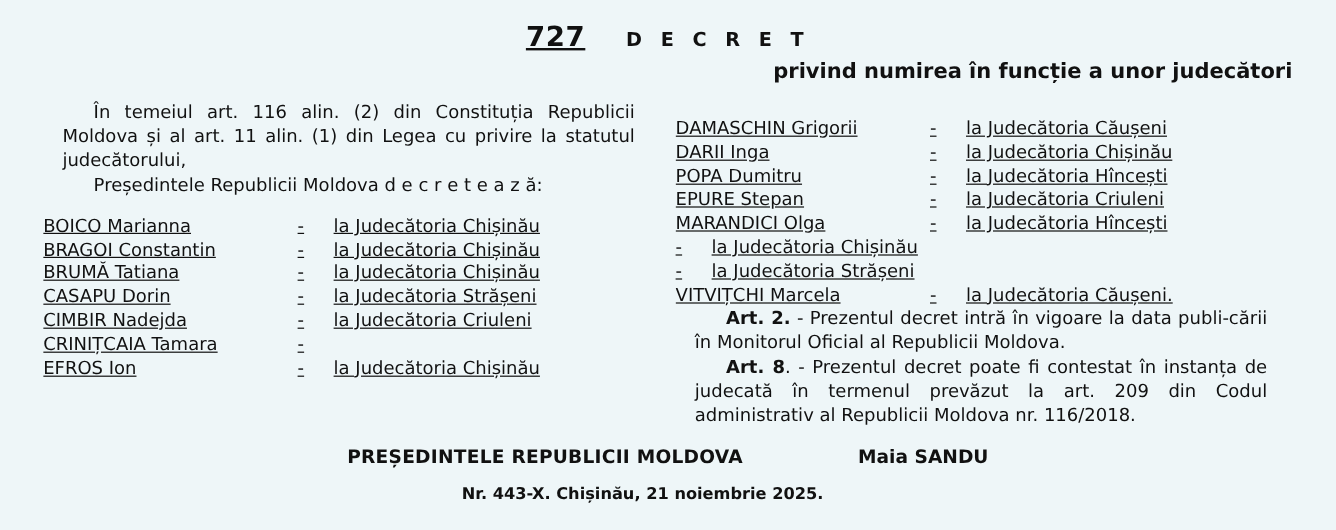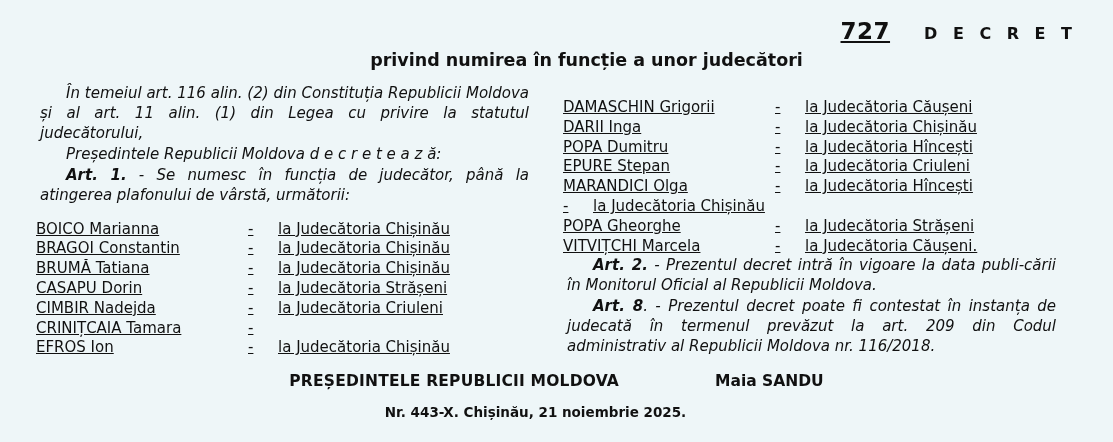--- a/index.html
+++ b/index.html
@@ -22,58 +22,57 @@
     box-sizing: border-box;
     padding: 14px 36px 0 36px;
   }
   
   .doc-header {
     text-align: center;
     margin-top: 4px;
   }
   .title-line {
     display: flex;
-    justify-content: flex-end;
+    justify-content: center;
     align-items: baseline;
     gap: 34px;
   }
   .decree-number {
     font-size: 23px;
     font-weight: bold;
     text-decoration: underline;
     letter-spacing: 0.5px;
   }
   .decree-word {
     font-size: 16px;
     font-weight: bold;
     letter-spacing: 5px;
   }
   .subtitle {
     font-size: 17.5px;
     font-weight: bold;
     margin-top: 6px;
     margin-left: 60px;
-    text-align: center;
+    text-align: right;
   }
   
   .columns {
     display: flex;
     gap: 34px;
     margin-top: 14px;
   }
   .col {
     width: 493px;
     font-size: 15px;
     line-height: 1.33;
   }
   .para {
     text-align: justify;
-    margin: 0 0 1px 4px;
+    margin: 0 0 1px 16px;
     text-indent: 26px;
-    font-style: italic;
   }
   .para b {
     font-weight: bold;
   }
   
   .judge-list {
     margin-top: 14px;
     text-decoration: underline;
   }
   .judge-row {
@@ -130,21 +129,20 @@
       <span class="decree-word">D E C R E T</span>
     </div>
     <div class="subtitle">privind numirea în funcție a unor judecători</div>
   </div>
 
   <div class="columns">
 
     <div class="col">
       <p class="para">În temeiul art. 116 alin. (2) din Constituția Republicii Moldova și al art. 11 alin. (1) din Legea cu privire la statutul judecătorului,</p>
       <p class="para">Președintele Republicii Moldova  d e c r e t e a z ă:</p>
-      <p class="para"><b>Art. 1.</b><span> - Se numesc în funcția de judecător, până la atingerea plafonului de vârstă, următorii:</span></p>
 
       <div class="judge-list">
         <div class="judge-row">
           <span class="judge-name">BOICO Marianna</span>
           <span class="judge-dash">-</span>
           <span class="judge-court">la Judecătoria Chișinău</span>
         </div>
         <div class="judge-row">
           <span class="judge-name">BRAGOI Constantin</span>
           <span class="judge-dash">-</span>
@@ -202,21 +200,20 @@
         <div class="judge-row">
           <span class="judge-name">MARANDICI Olga</span>
           <span class="judge-dash">-</span>
           <span class="judge-court">la Judecătoria Hîncești</span>
         </div>
         <div class="judge-row">
           <span class="judge-dash">-</span>
           <span class="judge-court">la Judecătoria Chișinău</span>
         </div>
         <div class="judge-row">
-          <span class="judge-name">POPA Gheorghe</span>
           <span class="judge-dash">-</span>
           <span class="judge-court">la Judecătoria Strășeni</span>
         </div>
         <div class="judge-row">
           <span class="judge-name">VITVIȚCHI Marcela</span>
           <span class="judge-dash">-</span>
           <span class="judge-court">la Judecătoria Căușeni.</span>
         </div>
       </div>
 

